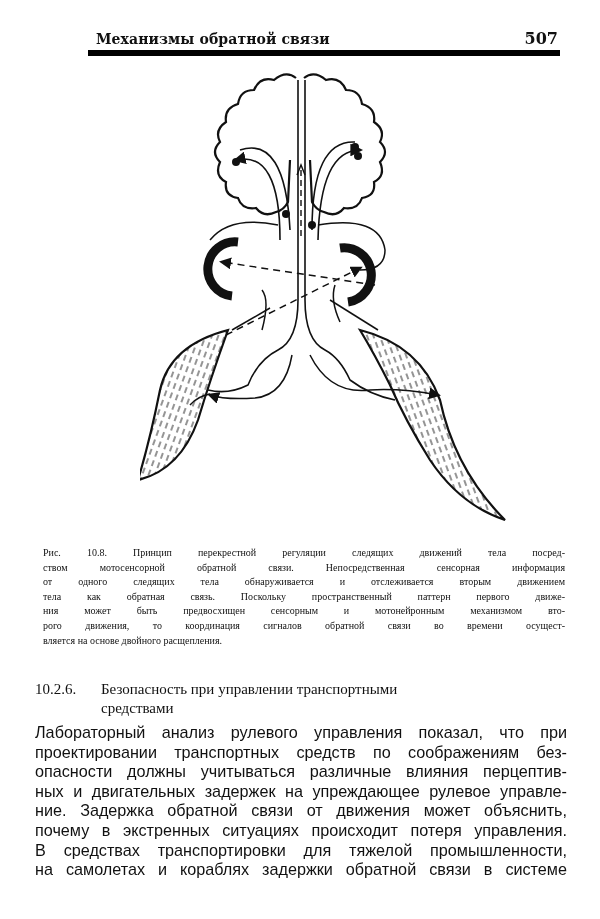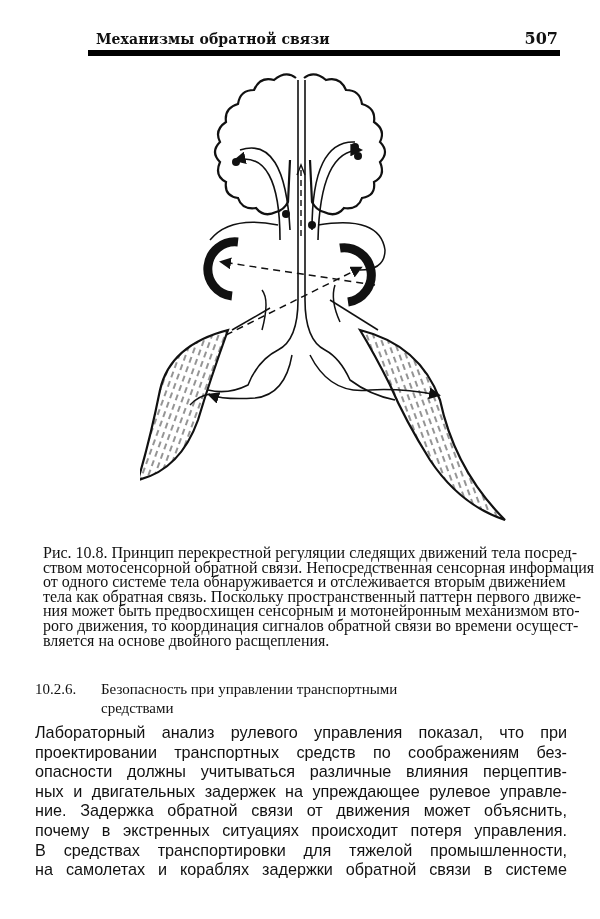--- a/index.html
+++ b/index.html
@@ -1,21 +1,21 @@
 <!DOCTYPE html>
 <html><head>
 <meta charset="utf-8">
 <style>
   html, body { margin:0; padding:0; background:#fff; }
   body { width:600px; height:919px; position:relative; overflow:hidden; font-family:"DejaVu Serif", serif; color:#111; }
   .header { position:absolute; left:88px; top:28px; width:472px; height:22px; border-bottom:6px solid #000000; }
   .running-title { position:absolute; left:8px; top:3px; font-size:14px; font-weight:bold; letter-spacing:0.1px; }
   .page-number { position:absolute; right:2px; top:1px; font-size:16px; font-weight:bold;margin-left:24px; }
   .figure { position:absolute; left:140px; top:65px; width:400px; height:470px; }
-  .caption { position:absolute; left:43px; top:546px; width:522px; font-size:16px; line-height:14.6px; text-align:justify; font-family:"Liberation Serif", serif; }
+  .caption { position:absolute; left:43px; top:546px; width:522px; font-size:10px; line-height:14.6px; text-align:justify; font-family:"Liberation Serif", serif; }
   .caption span.line { display:block; text-align:justify; text-align-last:justify; white-space:nowrap; }
   .caption span.line.last { text-align-last:left; }
   .section { position:absolute; left:35px; top:680px; font-size:15px; line-height:19px; font-family:"Liberation Serif", serif; }
   .section .num { display:inline-block; width:66px; }
   .section .title { display:inline-block; vertical-align:top; width:360px; }
   .body-text { position:absolute; left:35px; top:723px; width:532px; font-size:16.2px; line-height:19.6px; font-family:"Liberation Sans", sans-serif; }
   .body-text span.line { display:block; text-align:justify; text-align-last:justify; white-space:nowrap; }
 </style>
 </head>
 <body>
@@ -87,21 +87,21 @@
       <path d="M292,355 Q285,395 255,398 Q225,400 210,395" marker-end="url(#arr)"></path>
       <path d="M310,355 Q330,395 370,390 Q400,388 438,395" marker-end="url(#arr)"></path>
       <path d="M190,405 Q198,396 210,394"></path>
     </g>
   </svg>
 </div>
 
 <div class="caption">
   <span class="line">Рис. 10.8. Принцип перекрестной регуляции следящих движений тела посред-</span>
   <span class="line">ством мотосенсорной обратной связи. Непосредственная сенсорная информация</span>
-  <span class="line">от одного системе тела обнаруживается и отслеживается вторым движением</span>
+  <span class="line">от одного следящих тела обнаруживается и отслеживается вторым движением</span>
   <span class="line">тела как обратная связь. Поскольку пространственный паттерн первого движе-</span>
   <span class="line">ния может быть предвосхищен сенсорным и мотонейронным механизмом вто-</span>
   <span class="line">рого движения, то координация сигналов обратной связи во времени осущест-</span>
   <span class="line last">вляется на основе двойного расщепления.</span>
 </div>
 
 <div class="section">
   <span class="num">10.2.6.</span><span class="title"><span>Безопасность при управлении транспортными</span><br><span>средствами</span></span>
 </div>
 

